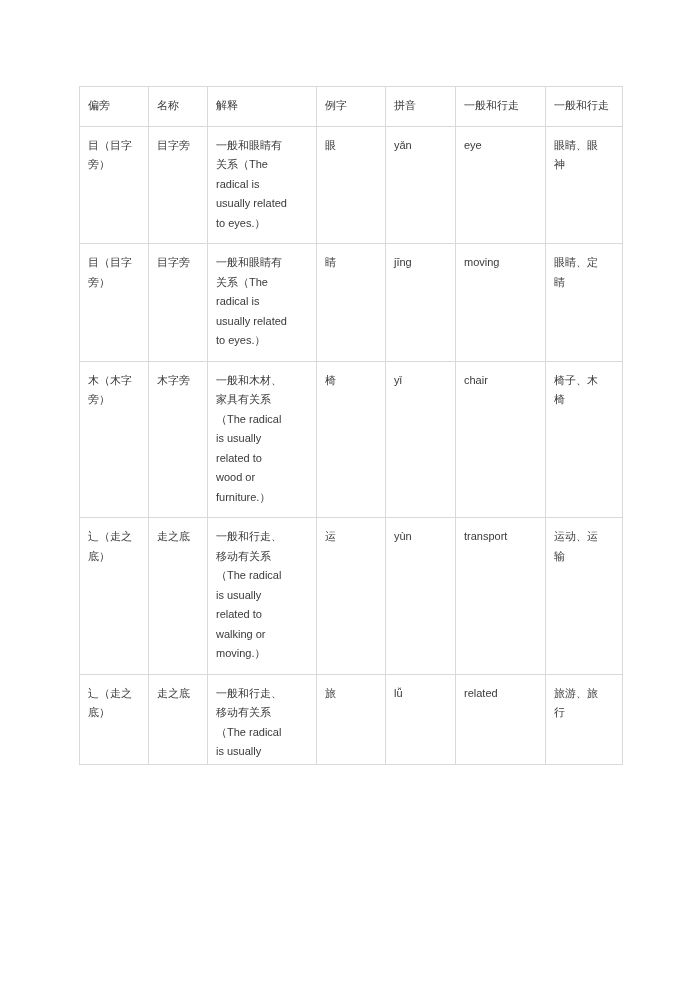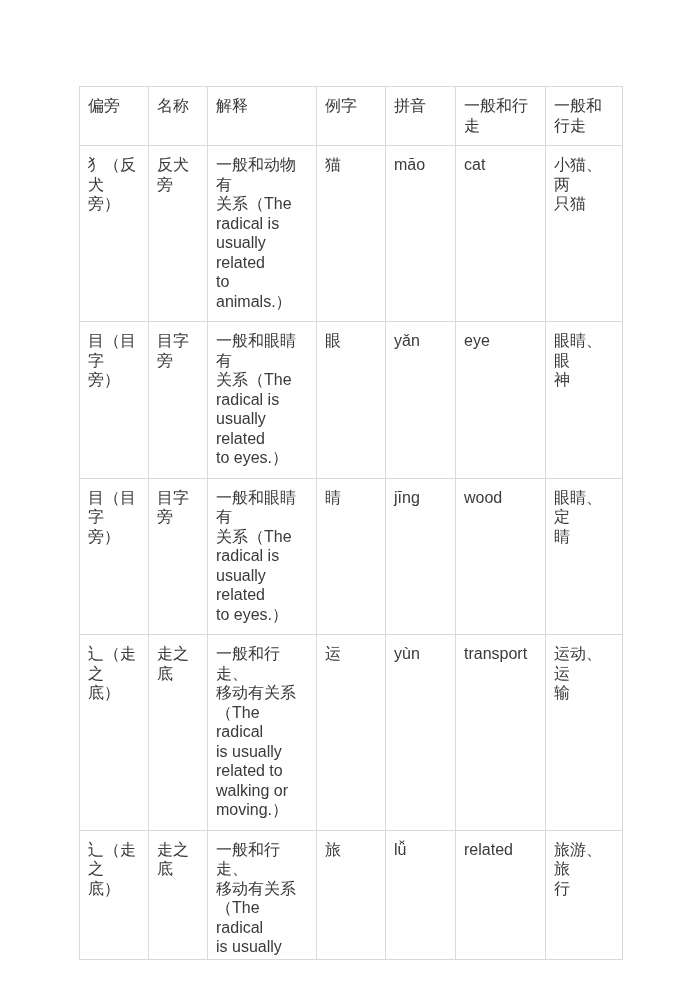--- a/index.html
+++ b/index.html
@@ -32,21 +32,21 @@
     width: 543px;
     border-collapse: collapse;
     table-layout: fixed;
   }
   table.radical-table th,
   table.radical-table td {
     border: 1px solid var(--border);
     vertical-align: top;
     text-align: left;
     padding: 9px 8px 10px 8px;
-    font-size: 16px;
+    font-size: 11px;
     line-height: 19.5px;
     font-weight: normal;
     color: var(--text);
     white-space: pre-line;
     overflow: hidden;
   }
   tr.row-truncated td {
     padding-bottom: 2px;
   }
 </style>
@@ -70,35 +70,20 @@
         <th>名称</th>
         <th>解释</th>
         <th>例字</th>
         <th>拼音</th>
         <th>一般和行走</th>
         <th>一般和行走</th>
       </tr>
     </thead>
     <tbody>
       <tr>
-        <td>犭（反犬
-旁）</td>
-        <td>反犬旁</td>
-        <td>一般和动物有
-关系（The
-radical is
-usually related
-to animals.）</td>
-        <td>猫</td>
-        <td>māo</td>
-        <td>cat</td>
-        <td>小猫、两
-只猫</td>
-      </tr>
-      <tr>
         <td>目（目字
 旁）</td>
         <td>目字旁</td>
         <td>一般和眼睛有
 关系（The
 radical is
 usually related
 to eyes.）</td>
         <td>眼</td>
         <td>yǎn</td>
@@ -110,23 +95,40 @@
         <td>目（目字
 旁）</td>
         <td>目字旁</td>
         <td>一般和眼睛有
 关系（The
 radical is
 usually related
 to eyes.）</td>
         <td>睛</td>
         <td>jīng</td>
-        <td>wood</td>
+        <td>moving</td>
         <td>眼睛、定
 睛</td>
+      </tr>
+      <tr>
+        <td>木（木字
+旁）</td>
+        <td>木字旁</td>
+        <td>一般和木材、
+家具有关系
+（The radical
+is usually
+related to
+wood or
+furniture.）</td>
+        <td>椅</td>
+        <td>yǐ</td>
+        <td>chair</td>
+        <td>椅子、木
+椅</td>
       </tr>
       <tr>
         <td>辶（走之
 底）</td>
         <td>走之底</td>
         <td>一般和行走、
 移动有关系
 （The radical
 is usually
 related to

